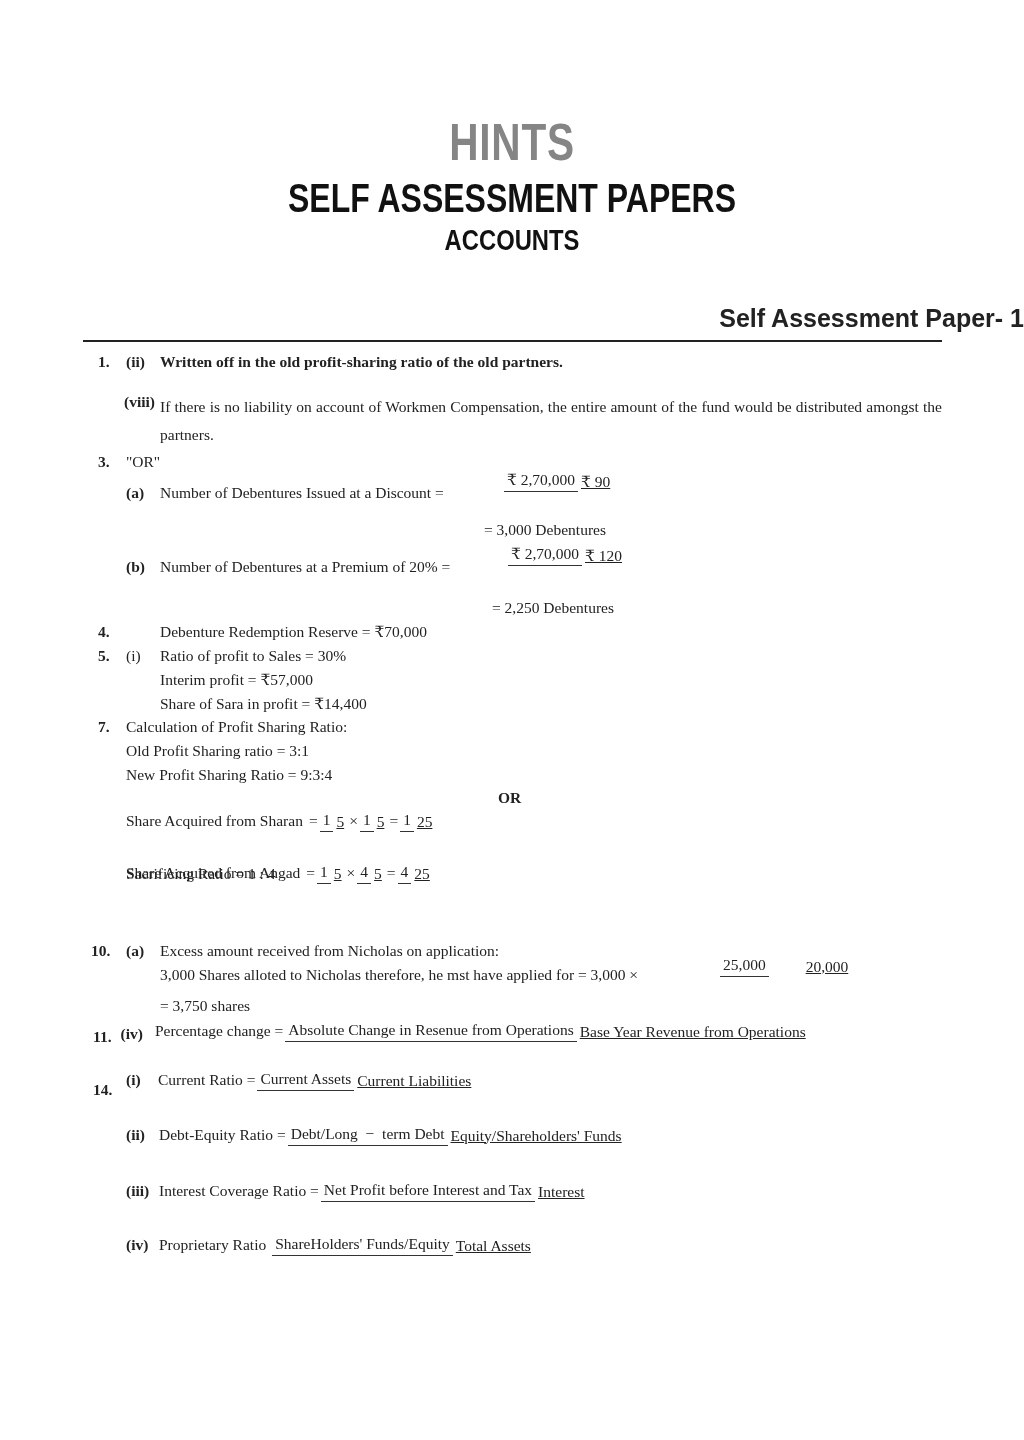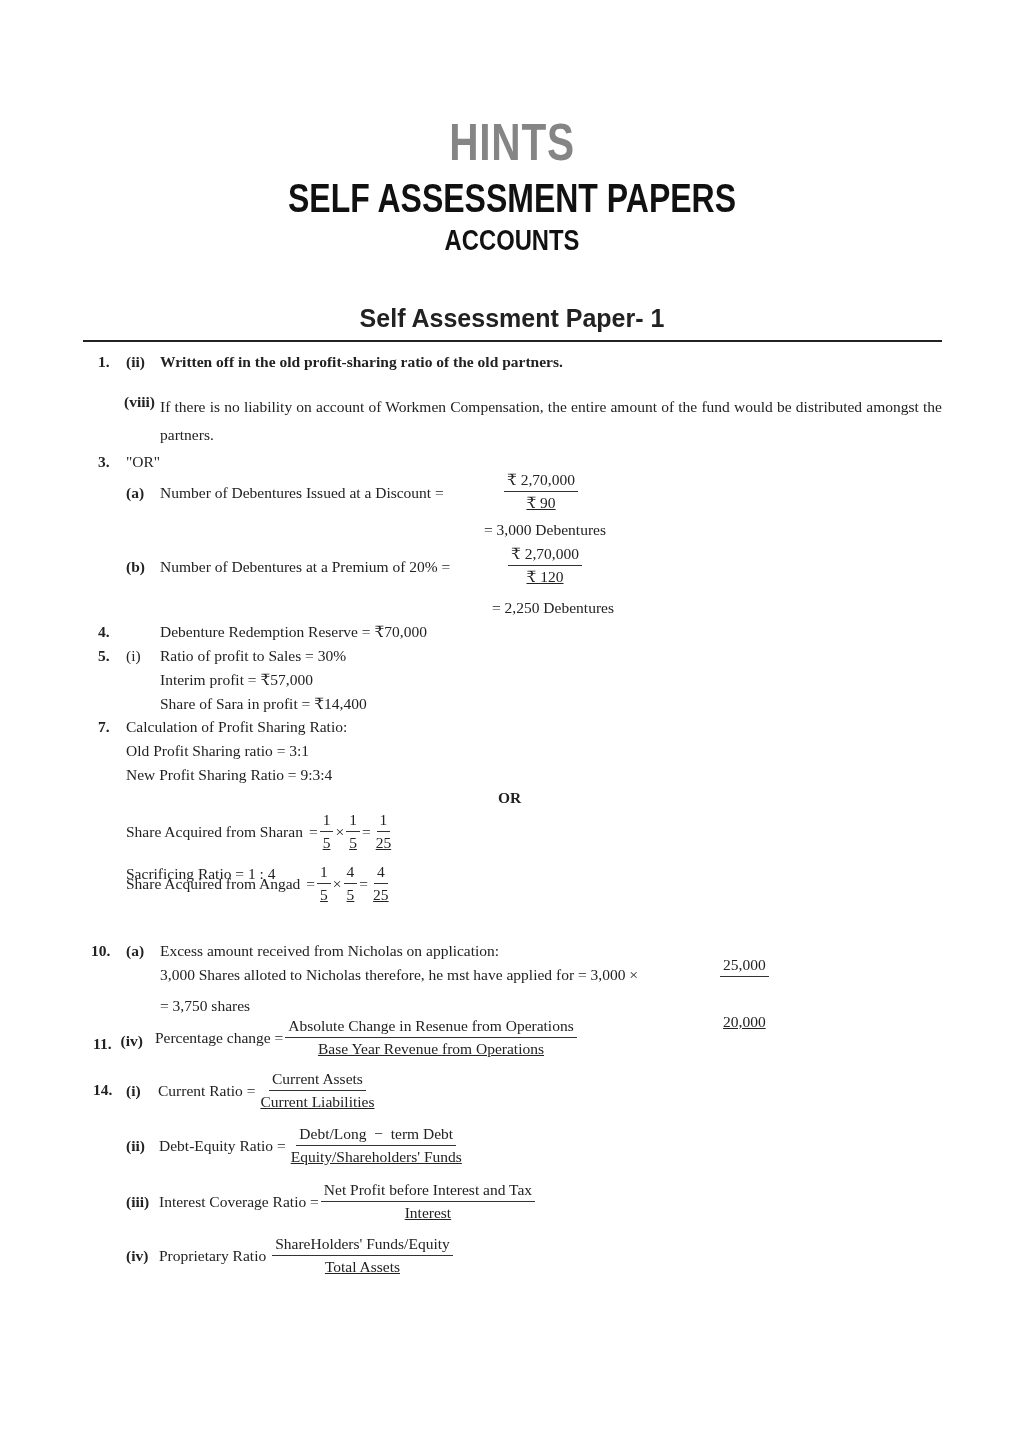--- a/index.html
+++ b/index.html
@@ -3,24 +3,24 @@
 <meta charset="utf-8">
 <style>
   html, body { margin:0; padding:0; background:#ffffff; }
   body { width:1024px; height:1440px; position:relative; overflow:hidden;
          font-family:"Liberation Serif","DejaVu Serif",serif; color:#222; font-size:15.5px; }
   .abs { position:absolute; white-space:nowrap; }
   .hdr { font-family:"Liberation Sans","DejaVu Sans",sans-serif; font-weight:bold; text-align:center; left:0; width:1024px; }
   #t-hints { top:112px; font-size:52px; color:#858585; letter-spacing:1px; transform:scaleX(0.78); transform-origin:512px 0; }
   #t-sap { top:176px; font-size:40px; color:#111; transform:scaleX(0.80); transform-origin:512px 0; }
   #t-acc { top:224px; font-size:29px; color:#111; transform:scaleX(0.82); transform-origin:512px 0; }
-  #t-paper { top:304px; font-size:25px; color:#222; }
+  #t-paper { top:304px; font-size:25px; color:#222;text-align:right; }
   #rule { position:absolute; left:83px; width:859px; top:340px; height:2px; background:#222; }
   .b { font-weight:bold; }
-  .frac { display:inline-flex; flex-direction:column; align-items:center; vertical-align:middle; margin:0 2px; }
+  .frac { display:inline-flex; align-items:center; vertical-align:middle; margin:0 2px; }
   .frac .num { padding:0 3px 1px 3px; border-bottom:1px solid #333; line-height:20px; }
   .frac .den { padding:1px 3px 0 3px; line-height:20px;text-decoration:underline; }
   .row { display:flex; align-items:center; }
   .wrap { white-space:normal; }
 </style>
 </head>
 <body>
 
 <div class="abs hdr" id="t-hints">HINTS</div>
 <div class="abs hdr" id="t-sap">SELF ASSESSMENT PAPERS</div>

